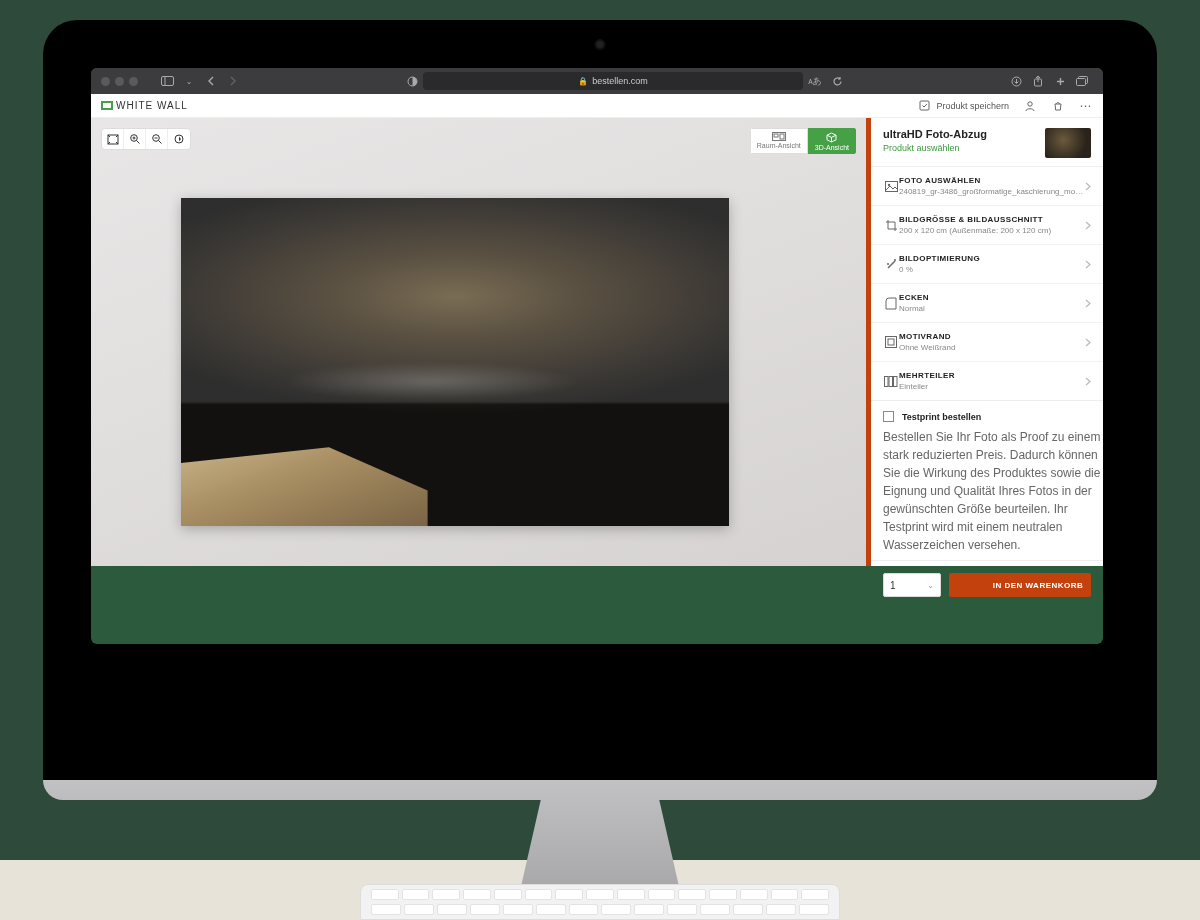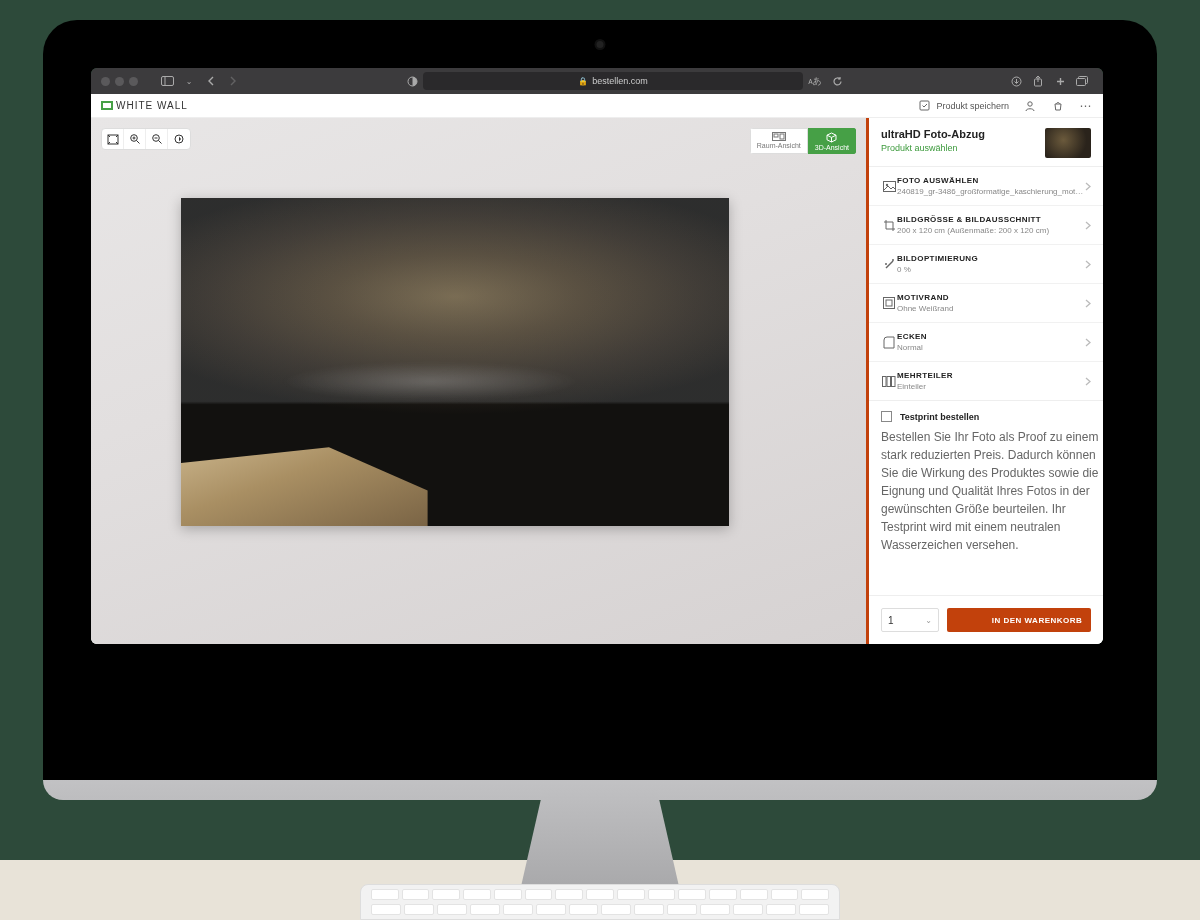--- a/index.html
+++ b/index.html
@@ -22,21 +22,21 @@
   
   .browser-bar { position:absolute; left:0; top:0; width:100%; height:26px; background:#3c3b3d; display:flex; align-items:center; padding:0 10px; font-size:10px; color:#bbb; }
   .traffic { display:flex; gap:5px; margin-right:18px; }
   .dot { width:9px; height:9px; border-radius:50%; background:#5a595b; }
   .toolbar-icon { width:16px; height:16px; display:flex; align-items:center; justify-content:center; color:#aaa; margin:0 3px; }
   .spacer-flex { flex:1; }
   .addressbar { flex:0 0 380px; height:18px; background:#2a292b; border-radius:4px; display:flex; align-items:center; justify-content:center; gap:4px; color:#ccc; font-size:9px; }
   .lock { font-size:8px; }
 
   
-  .app { position:absolute; left:0; top:26px; width:100%; height:550px; background:#fff; display:flex; flex-direction:column; }
+  .app { position:absolute; left:0; top:26px; width:100%; height:472px; background:#fff; display:flex; flex-direction:column; }
 
   
   .app-header { height:24px; background:#fff; border-bottom:1px solid #eee; display:flex; align-items:center; padding:0 10px; }
   .logo { font-size:10px; font-weight:500; letter-spacing:1px; color:#333; display:flex; align-items:center; gap:3px; }
   .logo-box { width:12px; height:9px; border:2px solid #46a046; }
   .header-right { margin-left:auto; display:flex; align-items:center; gap:14px; color:#555; font-size:9px; }
   .hicon { width:14px; height:14px; display:flex; align-items:center; justify-content:center; color:#666; }
 
   
   .main { flex:1; display:flex; min-height:0; }
@@ -56,21 +56,21 @@
     linear-gradient(180deg,#0e1720 64%, #11283a 72%, #0a1a26 82%, #0c1117 100%);
     position:absolute; box-shadow:0 3px 12px rgba(0,0,0,.25);
   }
   .photo::before { content:""; position:absolute; left:0; bottom:0; width:45%; height:24%;
     background:linear-gradient(160deg,#c9b38a,#a98f63 40%,#7a6445 100%);
     clip-path:polygon(0 20%,60% 0,100% 55%,100% 100%,0 100%); }
   .photo::after { content:""; position:absolute; left:18%; top:50%; width:55%; height:12%;
     background:radial-gradient(ellipse at center, rgba(255,255,255,.22), rgba(255,255,255,0) 70%); filter:blur(2px); }
 
   
-  .sidebar { width:237px; border-left:3px solid #c2410c; display:flex; flex-direction:column; background:#fff; }
+  .sidebar { width:237px; border-left:5px solid #c2410c; display:flex; flex-direction:column; background:#fff; }
   .sb-head { padding:10px 12px 8px 12px; border-bottom:1px solid #eee; display:flex; gap:8px; align-items:flex-start; }
   .sb-head-text { flex:1; }
   .sb-title { font-size:11px; font-weight:700; color:#222; margin-bottom:3px; }
   .sb-sub { font-size:9px; color:#3c9a3c; font-weight:500; }
   .thumb { width:46px; height:30px; background:
     radial-gradient(circle at 40% 40%, #6b5a3c, #2a231b 70%); border-radius:2px; }
 
   .sb-list { flex:0 0 auto; border-bottom:1px solid #eee; }
   .sb-item { display:flex; align-items:center; gap:0; padding:9px 12px; border-bottom:1px solid #f1f1f1; cursor:pointer; }
   .sb-item:last-child { border-bottom:none; }
@@ -316,44 +316,44 @@
                     <div class="sb-val">0 %</div>
                   </div>
                   <div class="chev">
                     <svg width="6" height="9" viewBox="0 0 6 9">
                       <path d="M1 1 L5 4.5 L1 8" fill="none" stroke="currentColor" stroke-width="1.3"></path>
                     </svg>
                   </div>
                 </div>
                 <div class="sb-item">
                   <div class="sb-icon">
+                    <svg width="12" height="13" viewBox="0 0 12 13">
+                      <path d="M1 12 L1 4 Q1 1 4 1 L11 1 L11 12 Z" fill="none" stroke="currentColor"></path>
+                    </svg>
+                  </div>
+                  <div class="sb-text">
+                    <div class="sb-label">ECKEN</div>
+                    <div class="sb-val">Normal</div>
+                  </div>
+                  <div class="chev">
+                    <svg width="6" height="9" viewBox="0 0 6 9">
+                      <path d="M1 1 L5 4.5 L1 8" fill="none" stroke="currentColor" stroke-width="1.3"></path>
+                    </svg>
+                  </div>
+                </div>
+                <div class="sb-item">
+                  <div class="sb-icon">
                     <svg width="12" height="12" viewBox="0 0 12 12">
                       <rect x="0.5" y="0.5" width="11" height="11" fill="none" stroke="currentColor"></rect>
                       <rect x="3" y="3" width="6" height="6" fill="none" stroke="currentColor"></rect>
                     </svg>
                   </div>
                   <div class="sb-text">
                     <div class="sb-label">MOTIVRAND</div>
                     <div class="sb-val">Ohne Weißrand</div>
-                  </div>
-                  <div class="chev">
-                    <svg width="6" height="9" viewBox="0 0 6 9">
-                      <path d="M1 1 L5 4.5 L1 8" fill="none" stroke="currentColor" stroke-width="1.3"></path>
-                    </svg>
-                  </div>
-                </div>
-                <div class="sb-item">
-                  <div class="sb-icon">
-                    <svg width="12" height="13" viewBox="0 0 12 13">
-                      <path d="M1 12 L1 4 Q1 1 4 1 L11 1 L11 12 Z" fill="none" stroke="currentColor"></path>
-                    </svg>
-                  </div>
-                  <div class="sb-text">
-                    <div class="sb-label">ECKEN</div>
-                    <div class="sb-val">Normal</div>
                   </div>
                   <div class="chev">
                     <svg width="6" height="9" viewBox="0 0 6 9">
                       <path d="M1 1 L5 4.5 L1 8" fill="none" stroke="currentColor" stroke-width="1.3"></path>
                     </svg>
                   </div>
                 </div>
                 <div class="sb-item">
                   <div class="sb-icon">
                     <svg width="14" height="11" viewBox="0 0 14 11">

